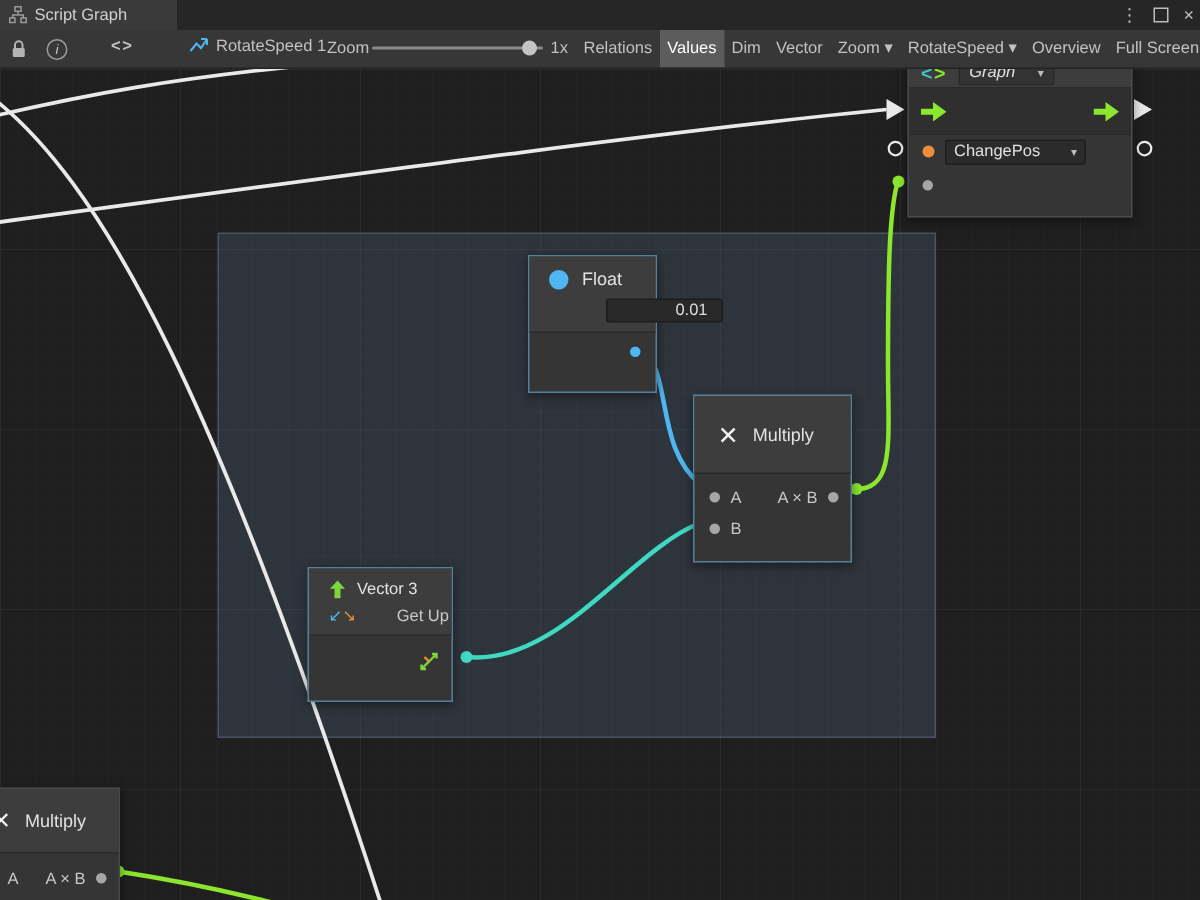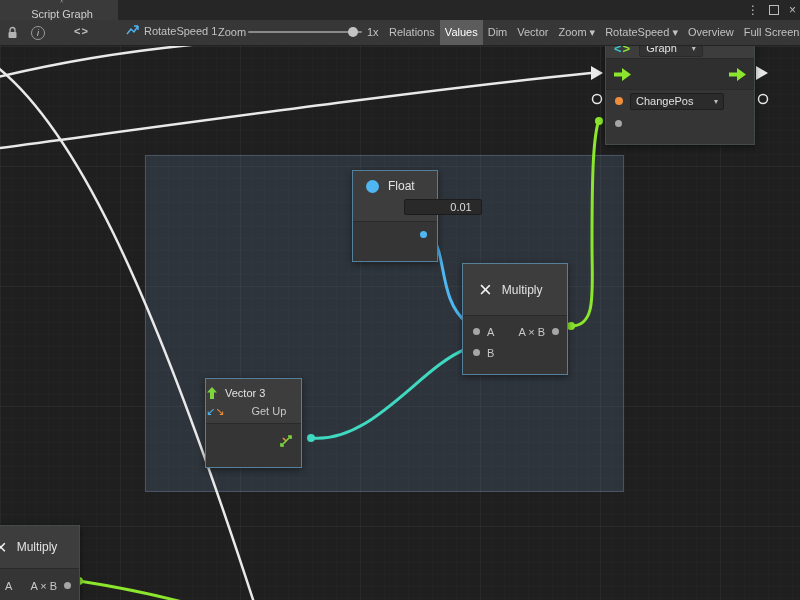--- a/index.html
+++ b/index.html
@@ -4,21 +4,21 @@
 <style>
   html,body{margin:0;padding:0;width:800px;height:600px;overflow:hidden;
     font-family:"Liberation Sans","DejaVu Sans",sans-serif;background:#1f1f1f;
     -webkit-font-smoothing:antialiased;}
   .window{position:relative;width:800px;height:600px;background:#1f1f1f;}
 
   
   .titlebar{position:absolute;top:0;left:0;right:0;height:20px;background:#262626;}
   .tab{position:absolute;left:0;top:0;height:20px;width:118px;background:#3a3a3a;
     display:flex;align-items:center;gap:5px;padding-left:6px;box-sizing:border-box;
-    color:#cfcfcf;font-size:11px;flex-direction:column;}
+    color:#cfcfcf;font-size:11px;}
   .win-controls{position:absolute;right:4px;top:0;height:20px;display:flex;align-items:center;gap:10px;
     color:#bdbdbd;font-size:12px;}
   .maxbox{width:8px;height:8px;border:1px solid #bdbdbd;display:inline-block;}
   .win-controls span{cursor:default;}
 
   
   .toolbar{position:absolute;top:20px;left:0;right:0;height:25px;background:#373737;
     border-bottom:1px solid #232323;color:#c2c2c2;font-size:11px;}
   .toolbar .abs{position:absolute;}
   .infocircle{width:12px;height:12px;border:1px solid #9a9a9a;border-radius:50%;
@@ -67,31 +67,31 @@
   .node-mult{left:462px;top:217px;width:106px;height:112px;}
   .node-mult .hdr{height:52px;display:flex;align-items:center;gap:10px;padding-left:16px;box-sizing:border-box;}
   .xicon{font-size:22px;color:#f2f2f2;line-height:1;}
   .prow{display:flex;align-items:center;height:21px;padding:0 8px 0 10px;gap:7px;}
   .prow .spacer{flex:1;}
   .plabel{color:#c8c8c8;}
 
   
   .node-vec{left:205px;top:332px;width:97px;height:90px;}
   .node-vec .hdr{height:45px;padding-top:5px;box-sizing:border-box;}
-  .v-row{display:flex;align-items:center;gap:7px;height:18px;}
+  .v-row{display:flex;align-items:center;gap:7px;height:18px;padding-left:13px;}
   .v-arrows{display:flex;gap:0;font-size:11px;line-height:1;}
   .node-vec .body{position:relative;height:44px;}
   .v-out{position:absolute;right:8px;top:10px;}
 
   
   .node-ev{left:605px;top:-8px;width:150px;height:107px;}
   .node-ev .hdr{height:20px;display:flex;align-items:center;gap:8px;padding-left:8px;box-sizing:border-box;}
   .brackets{font-weight:bold;font-size:13px;letter-spacing:1px;}
   .g-dd{background:#333333;border:1px solid #2a2a2a;border-radius:2px;padding:0 6px;height:15px;
-    line-height:15px;color:#e0e0e0;display:flex;align-items:center;gap:15px;font-size:11px;}
+    line-height:15px;color:#e0e0e0;display:flex;align-items:center;gap:15px;font-size:11px;font-style:italic;}
   .flowrow{height:30px;background:#2f2f2f;border-bottom:1px solid #2a2a2a;position:relative;}
   .flow-l{position:absolute;left:8px;top:9px;}
   .flow-r{position:absolute;right:8px;top:9px;}
   .evrow{display:flex;align-items:center;height:22px;padding-left:9px;gap:7px;}
   .cp-dd{width:94px;height:17px;background:#2b2b2b;border:1px solid #1e1e1e;border-radius:2px;
     display:flex;align-items:center;justify-content:space-between;padding:0 5px;box-sizing:border-box;
     color:#e0e0e0;font-size:11px;}
   .caret{font-size:8px;color:#bdbdbd;}
 
   

